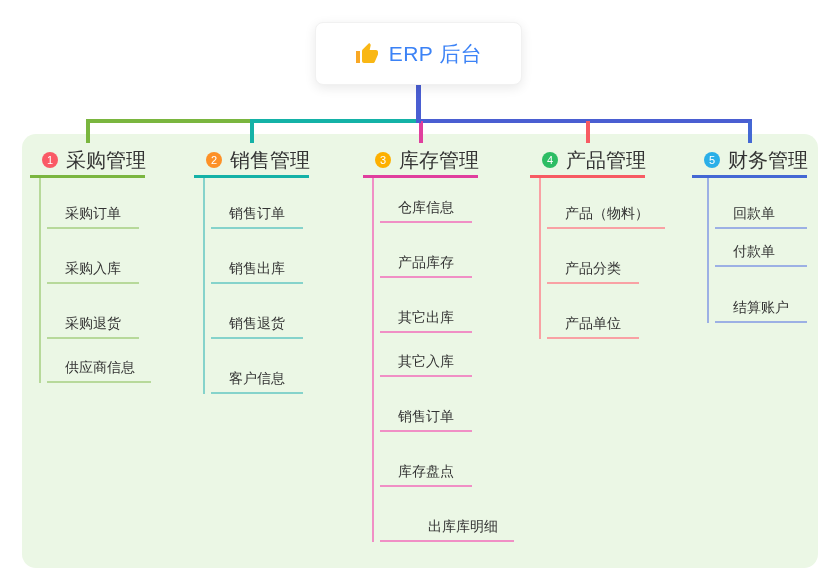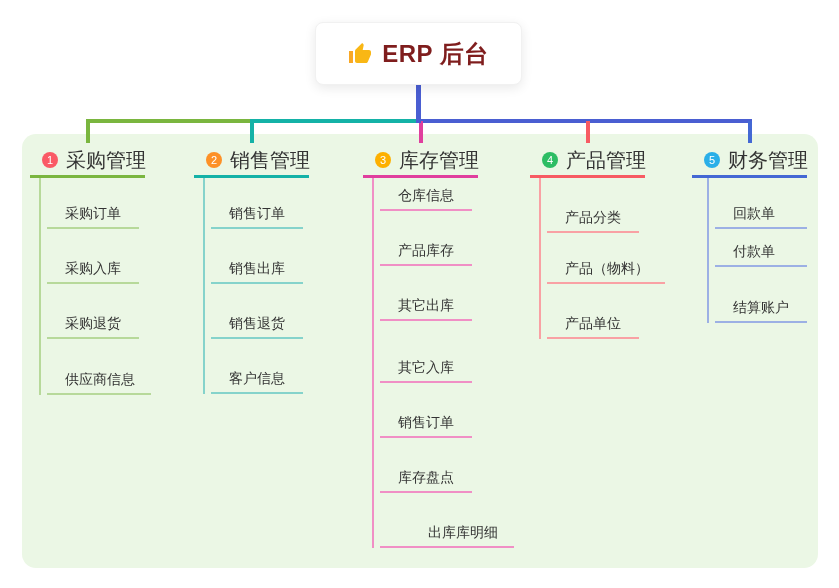--- a/index.html
+++ b/index.html
@@ -15,21 +15,21 @@
     position:absolute;left:22px;top:134px;width:796px;height:434px;
     border-radius:14px;
   }
   .root-card{
     position:absolute;left:315px;top:22px;width:207px;height:63px;
     background:#ffffff;border:1px solid #f1f1f1;border-radius:8px;
     box-shadow:0 3px 12px rgba(0,0,0,0.09);
     display:flex;align-items:center;justify-content:center;gap:10px;
     box-sizing:border-box;
   }
-  .root-title{font-size:24px;color:#7f1d1d;letter-spacing:0.5px;font-weight:bold;}
+  .root-title{font-size:21px;color:#3b82f6;letter-spacing:0.5px;}
   .cline{position:absolute;}
   .branch-header{
     position:absolute;height:33px;box-sizing:border-box;
     display:flex;align-items:center;padding-left:12px;
     border-bottom-style:solid;border-bottom-width:3px;
   }
   .badge{
     width:16px;height:16px;border-radius:50%;
     color:#fff;font-size:11px;line-height:16px;text-align:center;
     margin-right:8px;flex:0 0 16px;
@@ -83,21 +83,21 @@
       <div class="children" style="left: 39px; top: 178px; border-left-color: rgb(183, 217, 154);">
         <div class="child-row" style="height: 51px; border-bottom-color: rgb(183, 217, 154);">
           <span class="child-label">采购订单</span>
         </div>
         <div class="child-row" style="height: 55px; border-bottom-color: rgb(183, 217, 154);">
           <span class="child-label">采购入库</span>
         </div>
         <div class="child-row" style="height: 55px; border-bottom-color: rgb(183, 217, 154);">
           <span class="child-label">采购退货</span>
         </div>
-        <div class="child-row" style="height: 56px; border-bottom-color: rgb(183, 217, 154); font-family: Liberation Serif, serif;">
+        <div class="child-row" style="height: 44px; border-bottom-color: rgb(183, 217, 154); font-family: Liberation Serif, serif;">
           <span class="child-label">供应商信息</span>
         </div>
       </div>
       <div class="branch-header" style="left: 194px; top: 145px; width: 115px; border-bottom-color: rgb(20, 178, 167);">
         <span class="badge" style="background: rgb(253, 145, 39);">2</span>
         <span class="branch-label">销售管理</span>
       </div>
       <div class="children" style="left: 203px; top: 178px; border-left-color: rgb(133, 211, 203);">
         <div class="child-row" style="height: 51px; border-bottom-color: rgb(133, 211, 203);">
           <span class="child-label">销售订单</span>
@@ -110,52 +110,52 @@
         </div>
         <div class="child-row" style="height: 55px; border-bottom-color: rgb(133, 211, 203);">
           <span class="child-label">客户信息</span>
         </div>
       </div>
       <div class="branch-header" style="left: 363px; top: 145px; width: 115px; border-bottom-color: rgb(224, 63, 158);">
         <span class="badge" style="background: rgb(253, 176, 0);">3</span>
         <span class="branch-label">库存管理</span>
       </div>
       <div class="children" style="left: 372px; top: 178px; border-left-color: rgb(240, 143, 197);">
-        <div class="child-row" style="height: 33px; border-bottom-color: rgb(240, 143, 197);">
+        <div class="child-row" style="height: 45px; border-bottom-color: rgb(240, 143, 197);">
           <span class="child-label">仓库信息</span>
         </div>
         <div class="child-row" style="height: 55px; border-bottom-color: rgb(240, 143, 197);">
           <span class="child-label">产品库存</span>
         </div>
         <div class="child-row" style="height: 55px; border-bottom-color: rgb(240, 143, 197);">
           <span class="child-label">其它出库</span>
         </div>
-        <div class="child-row" style="height: 62px; border-bottom-color: rgb(240, 143, 197);">
+        <div class="child-row" style="height: 44px; border-bottom-color: rgb(240, 143, 197);">
           <span class="child-label">其它入库</span>
         </div>
         <div class="child-row" style="height: 55px; border-bottom-color: rgb(240, 143, 197);">
           <span class="child-label">销售订单</span>
         </div>
         <div class="child-row" style="height: 55px; border-bottom-color: rgb(240, 143, 197);">
           <span class="child-label">库存盘点</span>
         </div>
         <div class="child-row" style="height: 55px; border-bottom-color: rgb(240, 143, 197); padding-left: 48px;">
           <span class="child-label">出库库明细</span>
         </div>
       </div>
       <div class="branch-header" style="left: 530px; top: 145px; width: 115px; border-bottom-color: rgb(247, 91, 99);">
         <span class="badge" style="background: rgb(45, 189, 100);">4</span>
         <span class="branch-label">产品管理</span>
       </div>
       <div class="children" style="left: 539px; top: 178px; border-left-color: rgb(249, 161, 164);">
+        <div class="child-row" style="height: 51px; border-bottom-color: rgb(249, 161, 164);">
+          <span class="child-label">产品（物料）</span>
+        </div>
         <div class="child-row" style="height: 55px; border-bottom-color: rgb(249, 161, 164);">
           <span class="child-label">产品分类</span>
-        </div>
-        <div class="child-row" style="height: 51px; border-bottom-color: rgb(249, 161, 164);">
-          <span class="child-label">产品（物料）</span>
         </div>
         <div class="child-row" style="height: 55px; border-bottom-color: rgb(249, 161, 164);">
           <span class="child-label">产品单位</span>
         </div>
       </div>
       <div class="branch-header" style="left: 692px; top: 145px; width: 115px; border-bottom-color: rgb(68, 104, 212);">
         <span class="badge" style="background: rgb(42, 175, 232);">5</span>
         <span class="branch-label">财务管理</span>
       </div>
       <div class="children" style="left: 707px; top: 178px; border-left-color: rgb(156, 176, 228);">

